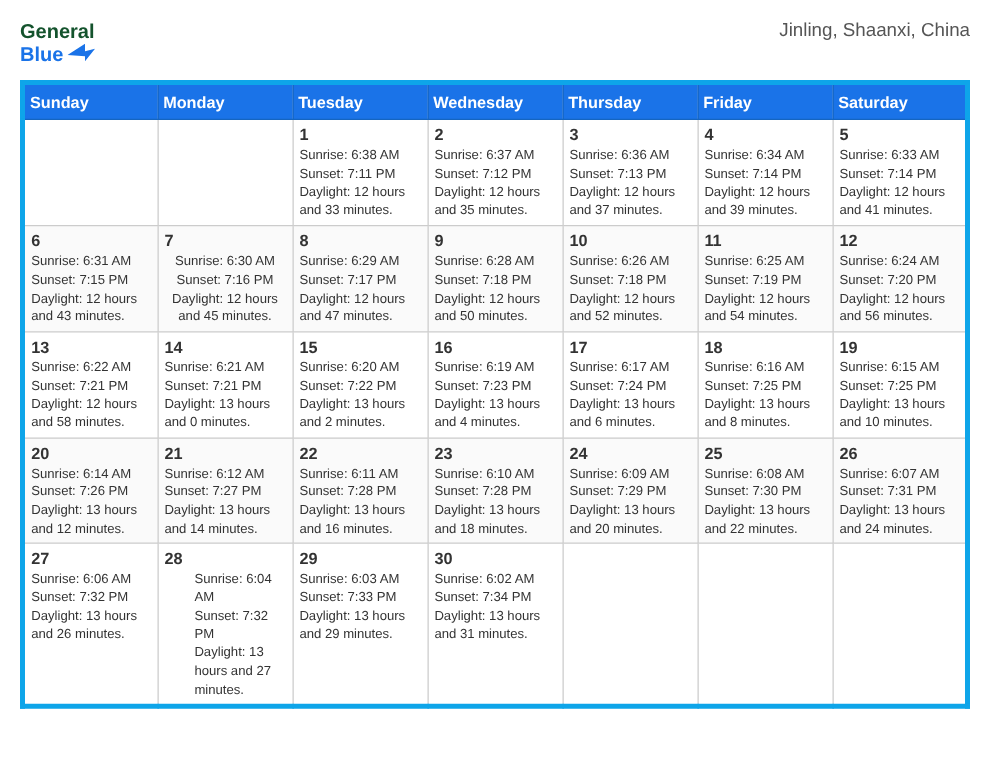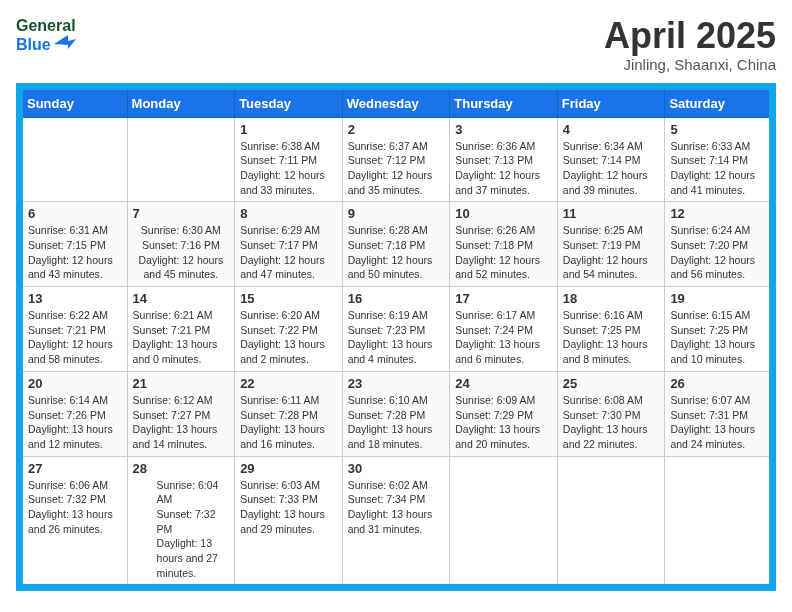--- a/index.html
+++ b/index.html
@@ -30,21 +30,21 @@
       color: #333;
       line-height: 1.1;
     }
     .location {
       font-size: 15px;
       color: #555;
     }
     .calendar {
       width: 100%;
       border-collapse: collapse;
-      border: 7px solid #0ea5e9;
+      border: 4px solid #0ea5e9;
     }
     .calendar th {
       background-color: #1a73e8;
       color: #fff;
       font-size: 13px;
       font-weight: bold;
       padding: 6px 4px;
       text-align: left;
       border: 1px solid #1565c0;
     }
@@ -93,21 +93,20 @@
           Blue
           <svg width="22" height="18" viewBox="0 0 22 18" style="margin-left:3px;">
             <polygon points="0,9 14,0 14,6 22,4 14,14 14,10" fill="#1a73e8"></polygon>
           </svg>
         </div>
       </div>
     </div>
   </div>
 </div>
   <div class="title-block">
-    <div class="month-title">April 2025</div>
     <div class="location">Jinling, Shaanxi, China</div>
   </div>
 </div>
 
 <table class="calendar">
   <thead>
     <tr>
     <th>Sunday</th>
         <th>Monday</th>
         <th>Tuesday</th>

